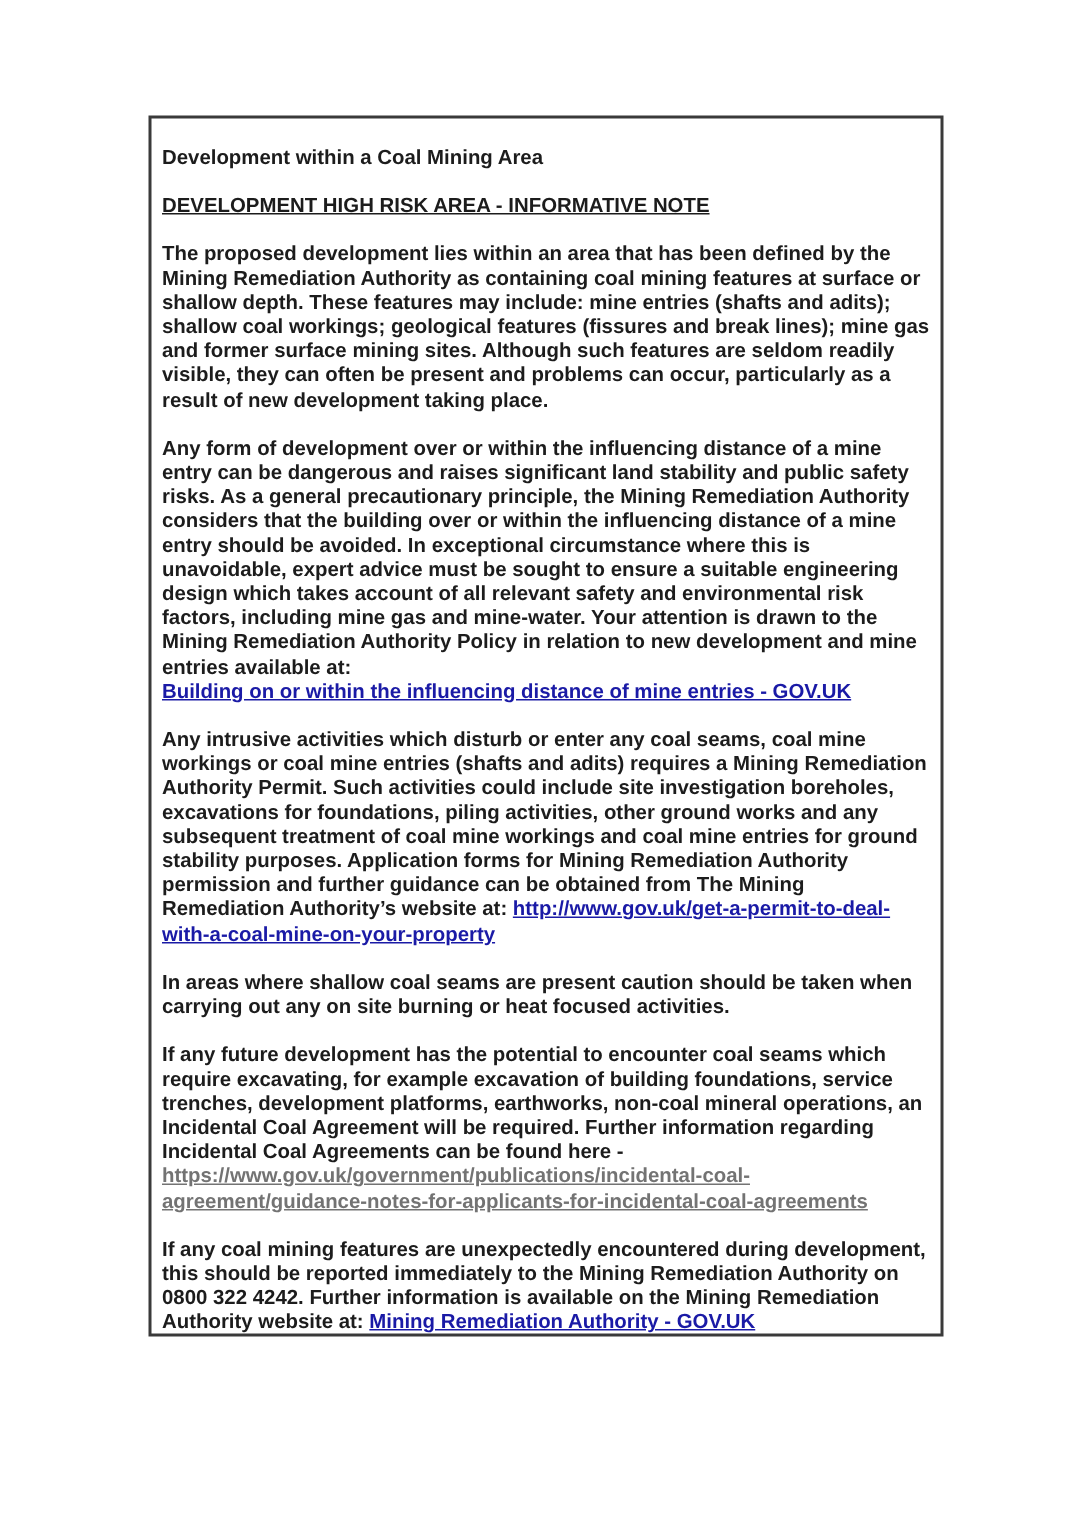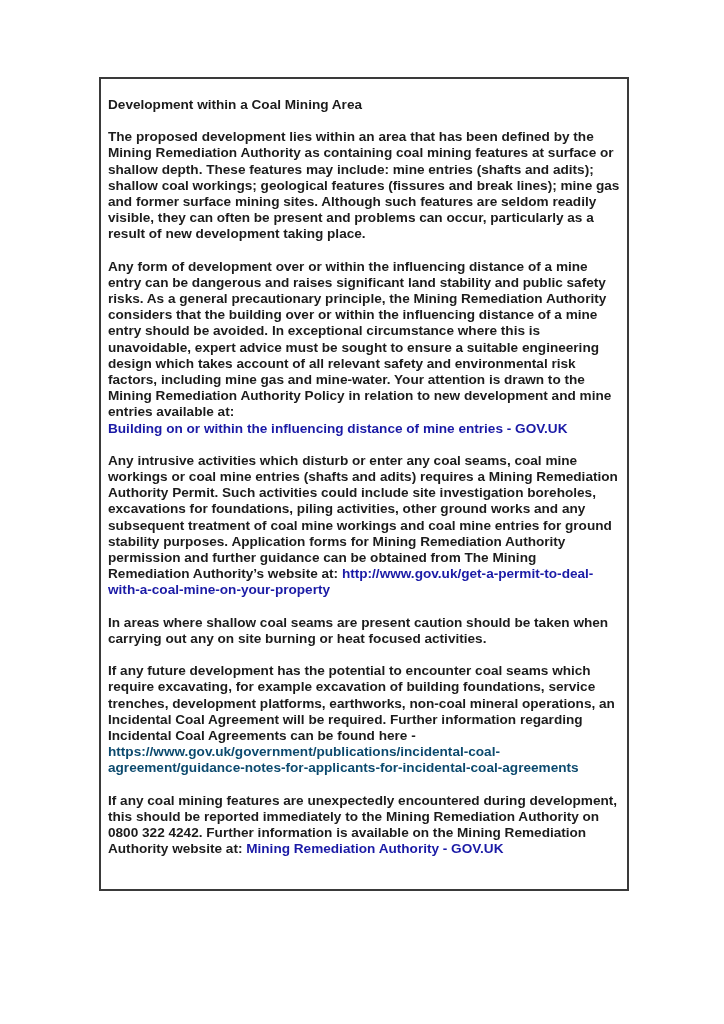--- a/index.html
+++ b/index.html
@@ -33,48 +33,50 @@
     }
     .subtitle {
       margin: 0 0 16px 0;
       text-decoration: underline;
     }
     .para {
       margin: 0 0 16px 0;
     }
     a.link {
       color: #1a1aa6;
+      text-decoration: underline;
       cursor: pointer;
     }
     .block { display: block; }
   </style>
 </head>
 <body>
 
 <div class="box">
   <div class="title">Development within a Coal Mining Area</div>
+  <div class="subtitle">DEVELOPMENT HIGH RISK AREA - INFORMATIVE NOTE</div>
 
   <div class="para">
     <span>The proposed development lies within an area that has been defined by the Mining Remediation Authority as containing coal mining features at surface or shallow depth. These features may include: mine entries (shafts and adits); shallow coal workings; geological features (fissures and break lines); mine gas and former surface mining sites. Although such features are seldom readily visible, they can often be present and problems can occur, particularly as a result of new development taking place.</span>
   </div>
 
   <div class="para">
     <span>Any form of development over or within the influencing distance of a mine entry can be dangerous and raises significant land stability and public safety risks. As a general precautionary principle, the Mining Remediation Authority considers that the building over or within the influencing distance of a mine entry should be avoided. In exceptional circumstance where this is unavoidable, expert advice must be sought to ensure a suitable engineering design which takes account of all relevant safety and environmental risk factors, including mine gas and mine-water. Your attention is drawn to the Mining Remediation Authority Policy in relation to new development and mine entries available at:</span>
     <a class="link block" style="color: rgb(26, 26, 166);">Building on or within the influencing distance of mine entries - GOV.UK</a>
   </div>
 
   <div class="para">
     <span>Any intrusive activities which disturb or enter any coal seams, coal mine workings or coal mine entries (shafts and adits) requires a Mining Remediation Authority Permit. Such activities could include site investigation boreholes, excavations for foundations, piling activities, other ground works and any subsequent treatment of coal mine workings and coal mine entries for ground stability purposes. Application forms for Mining Remediation Authority permission and further guidance can be obtained from The Mining Remediation Authority’s website at: </span><a class="link" style="color: rgb(26, 26, 166);">http://www.gov.uk/get-a-permit-to-deal-with-a-coal-mine-on-your-property</a>
   </div>
 
   <div class="para">
     <span>In areas where shallow coal seams are present caution should be taken when carrying out any on site burning or heat focused activities.</span>
   </div>
 
   <div class="para">
     <span>If any future development has the potential to encounter coal seams which require excavating, for example excavation of building foundations, service trenches, development platforms, earthworks, non-coal mineral operations, an Incidental Coal Agreement will be required. Further information regarding Incidental Coal Agreements can be found here -</span>
-    <a class="link block" style="color: #0c4a6e;">https://www.gov.uk/government/publications/incidental-coal-agreement/guidance-notes-for-applicants-for-incidental-coal-agreements</a>
+    <a class="link block" style="color: #737373;">https://www.gov.uk/government/publications/incidental-coal-agreement/guidance-notes-for-applicants-for-incidental-coal-agreements</a>
   </div>
 
   <div class="para">
     <span>If any coal mining features are unexpectedly encountered during development, this should be reported immediately to the Mining Remediation Authority on 0800 322 4242. Further information is available on the Mining Remediation Authority website at: </span><a class="link" style="color: rgb(26, 26, 166);">Mining Remediation Authority - GOV.UK</a>
   </div>
 </div>
 
 </body></html>

